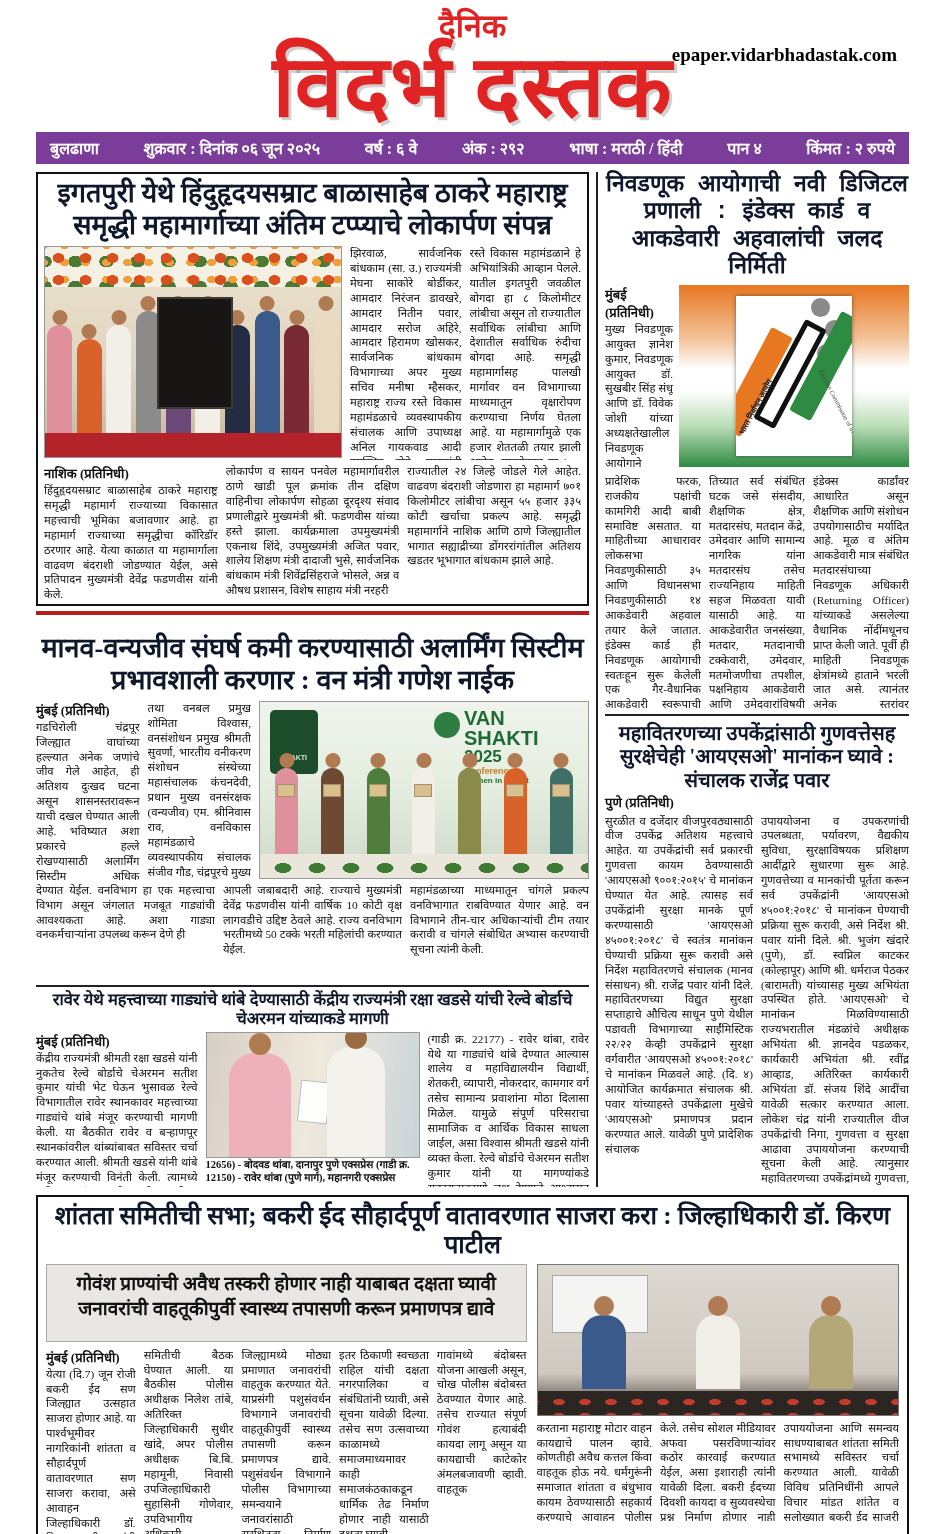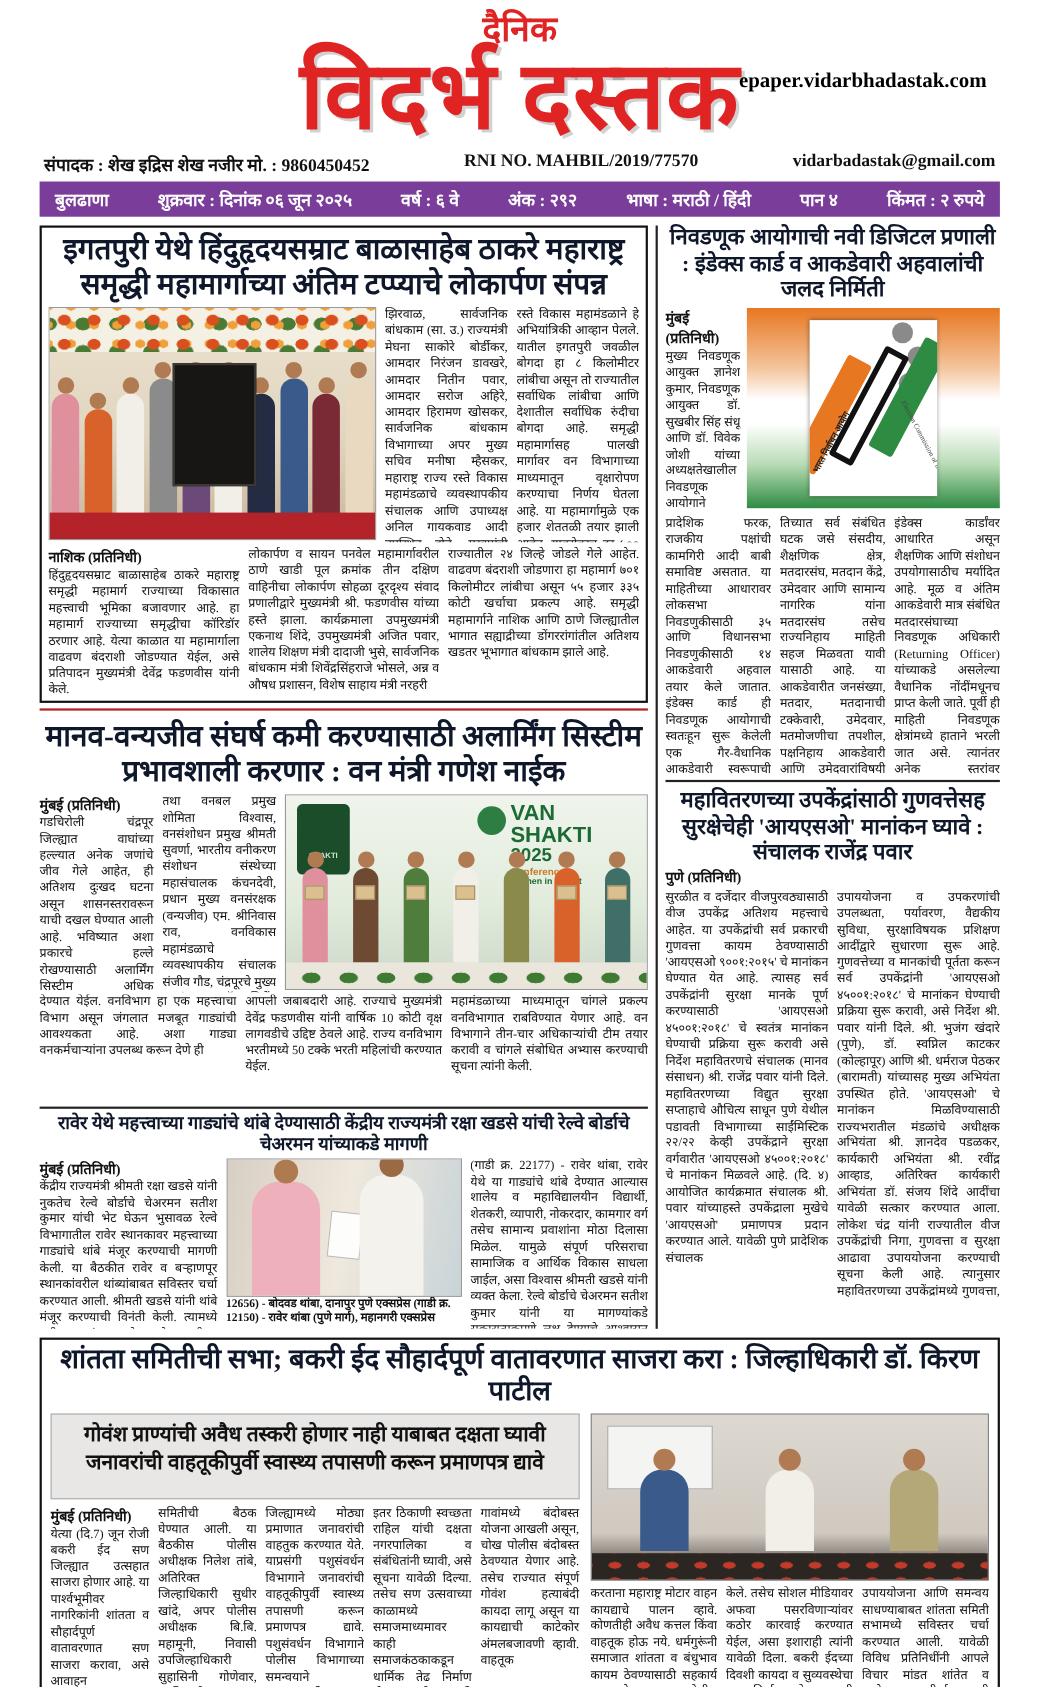--- a/index.html
+++ b/index.html
@@ -4,59 +4,59 @@
 <style>
   * { margin:0; padding:0; box-sizing:border-box; }
   html,body { background:#f2f2f2; }
   .page {
     width:945px; height:1534px; margin:0 auto; background:#ffffff;
     font-family:"Liberation Serif", serif; color:#111; position:relative; overflow:hidden;
   }
 
   
   .mast { position:relative; text-align:center; padding-top:10px; }
-  .epaper { position:absolute; right:48px; top:63px; font-weight:bold; font-size:19px; color:#000; }
+  .epaper { position:absolute; right:48px; top:44px; font-weight:bold; font-size:19px; color:#000; }
   .daily { color:#e02424; font-weight:bold; font-size:32px; line-height:1; }
   .title {
     color:#e02424; font-weight:bold; font-size:86px; line-height:1.05; letter-spacing:1px;
     text-shadow:3px 3px 0 rgba(0,0,0,0.18);
   }
   .mastinfo { display:flex; justify-content:space-between; font-weight:bold; font-size:16px; padding:6px 40px 5px; }
   .infobar {
     display:flex; justify-content:space-between; align-items:center;
     background:#7a3d9a; color:#fff; font-weight:bold; font-size:16px;
     margin:0 36px; padding:5px 14px;
   }
 
   
   .toprow { display:flex; margin:8px 36px 0; }
   .colL { width:562px; padding-right:7px; border-right:2px solid #222; }
   .colR { width:311px; padding-left:7px; }
 
   .hl { font-weight:bold; text-align:center; line-height:1.18; color:#0f172a; }
   .hl-a1 { font-size:27px; }
-  .hl-a2 { font-size:20px; }
+  .hl-a2 { font-size:23px;font-family:Liberation Mono, monospace; }
   .hl-a3 { font-size:27px; }
   .hl-a4 { font-size:20px; }
   .hl-a5 { font-size:16.5px; }
   .hl-a6 { font-size:25px; }
   .dateline { font-weight:bold; font-size:13px; margin-bottom:1px; }
   .body { font-size:11.3px; line-height:1.32; text-align:justify; }
   .cols { display:flex; gap:8px; overflow:hidden; }
   .col { flex:1; overflow:hidden; }
   .caption { font-size:10.5px; font-weight:bold; line-height:1.25; }
 
   .a1-box { border:2px solid #111; padding:4px 6px 2px; }
   .a1-mainrow { display:flex; gap:8px; margin-top:4px; height:214px; overflow:hidden; }
   .a1-bottom { height:138px; margin-top:4px; }
 
   .a2-leadrow { display:flex; gap:6px; margin-top:4px; height:184px; overflow:hidden; }
   .a2-bottom { height:242px; margin-top:5px; border-bottom:2px solid #222; padding-bottom:4px; }
 
-  .a3 { border-top:2px solid #b91c1c; margin-top:5px; padding-top:8px; }
+  .a3 { border-top:4px solid #b91c1c; margin-top:5px; padding-top:18px; }
   .a3-mainrow { display:flex; gap:8px; margin-top:4px; height:180px; overflow:hidden; }
   .a3-bottom { height:96px; margin-top:2px; }
 
   .a4 { margin-top:6px; }
   .a4-cols { height:372px; margin-top:3px; }
 
   .a5 { border-top:2px solid #222; margin-top:6px; padding-top:3px; }
   .a5-row { display:flex; gap:8px; margin-top:3px; height:155px; overflow:hidden; }
 
   .a6 { border:2px solid #111; margin:8px 36px 0; padding:4px 8px; }
@@ -139,25 +139,20 @@
 </style>
 </head>
 <body>
 
 <div class="page">
 
   <div class="mast">
     <div class="epaper">epaper.vidarbhadastak.com</div>
     <div class="daily">दैनिक</div>
     <div class="title">विदर्भ दस्तक</div>
-    <div class="mastinfo">
-      <span>संपादक : शेख इद्रिस शेख नजीर मो. : 9860450452</span>
-      <span>RNI NO. MAHBIL/2019/77570</span>
-      <span>vidarbadastak@gmail.com</span>
-    </div>
   </div>
 
   <div class="infobar">
     <span>बुलढाणा</span>
     <span>शुक्रवार : दिनांक ०६ जून २०२५</span>
     <span>वर्ष : ६ वे</span>
     <span>अंक : २९२</span>
     <span>भाषा : मराठी / हिंदी</span>
     <span>पान ४</span>
     <span>किंमत : २ रुपये</span>

